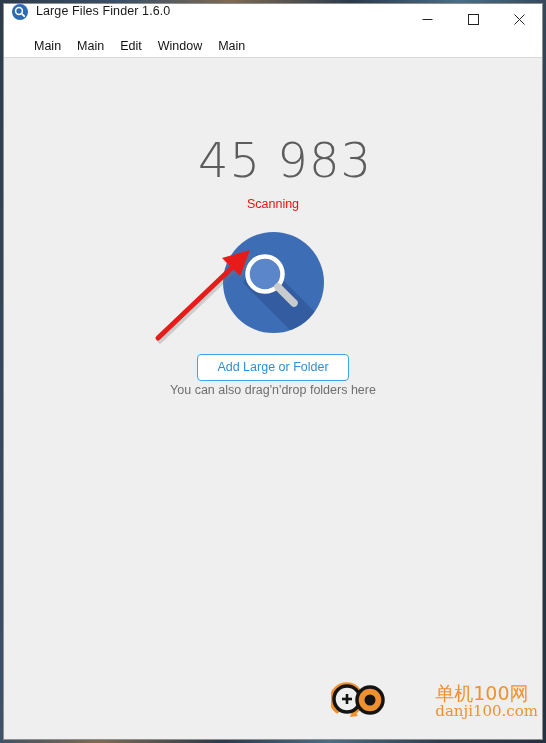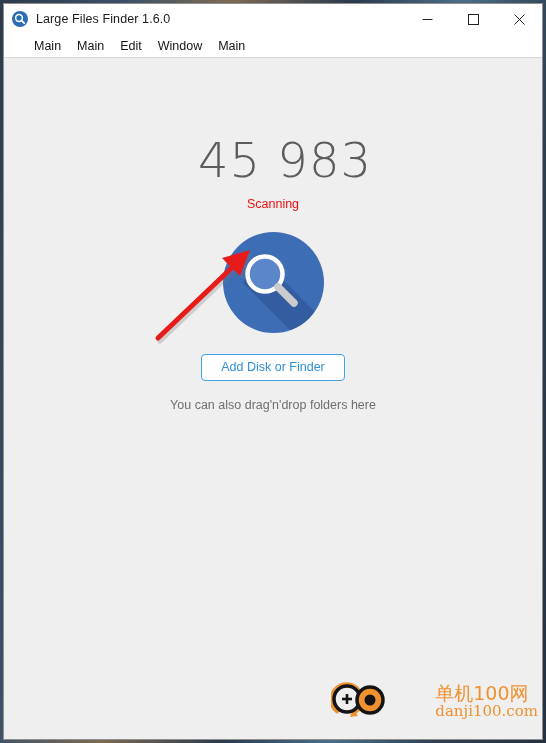--- a/index.html
+++ b/index.html
@@ -35,21 +35,20 @@
     display: flex;
     flex-direction: column;
     overflow: hidden;
   }
 
   
   .titlebar {
     height: 30px;
     background: #ffffff;
     display: flex;
-    align-items: center;
     flex: 0 0 auto;
     position: relative;
   }
   .app-icon {
     width: 16px;
     height: 16px;
     margin-left: 8px;
     margin-right: 8px;
     flex: 0 0 auto;
   }
@@ -136,21 +135,21 @@
     background: #ffffff;
     border: 1px solid #3fa3ea;
     border-radius: 4px;
     color: #2f8fd8;
     font-size: 12.5px;
     padding: 6px 19px;
     line-height: 1;
   }
 
   .drop-hint {
-    margin-top: 17px;
+    margin-top: 2px;
     font-size: 12.5px;
     color: #6f6f6f;
   }
 
   
   .arrow-anno {
     position: absolute;
     left: 148px;
     top: 186px;
     width: 112px;
@@ -249,21 +248,21 @@
           </defs>
           <circle cx="50.5" cy="50.5" r="50.5" fill="#3d6db5"></circle>
           <g clip-path="url(#circclip)">
             <path d="M34 22 L101 89 L101 101 L70 101 L20 51 Z" fill="#31579a" opacity="0.75"></path>
           </g>
           <circle cx="42" cy="42" r="17.5" fill="#5b86c9" stroke="#ffffff" stroke-width="4.5"></circle>
           <line x1="55" y1="55" x2="71" y2="71" stroke="#c9cbcd" stroke-width="7.5" stroke-linecap="round"></line>
         </svg>
       </div>
 
-      <button class="add-button">Add Disk or Finder</button>
+      <button class="add-button">Add Large or Folder</button>
 
       <div class="drop-hint">You can also drag'n'drop folders here</div>
     </div>
 
     <div class="arrow-anno">
       <svg viewBox="0 0 112 104" width="112" height="104">
         <g transform="translate(2,3)" opacity="0.28">
           <line x1="6" y1="94" x2="88" y2="16" stroke="#777" stroke-width="5" stroke-linecap="round"></line>
           <path d="M98 6 L70 14 L88 32 Z" fill="#777"></path>
         </g>

